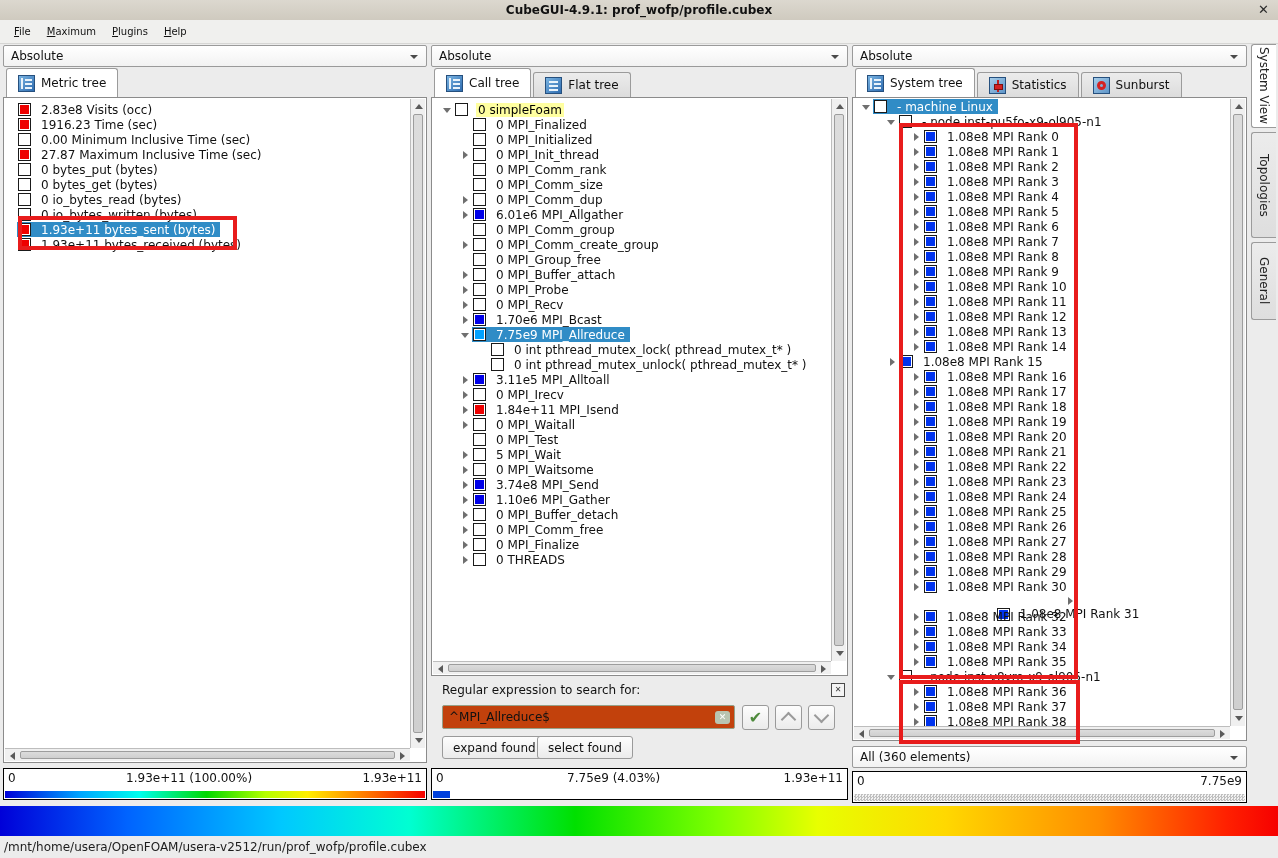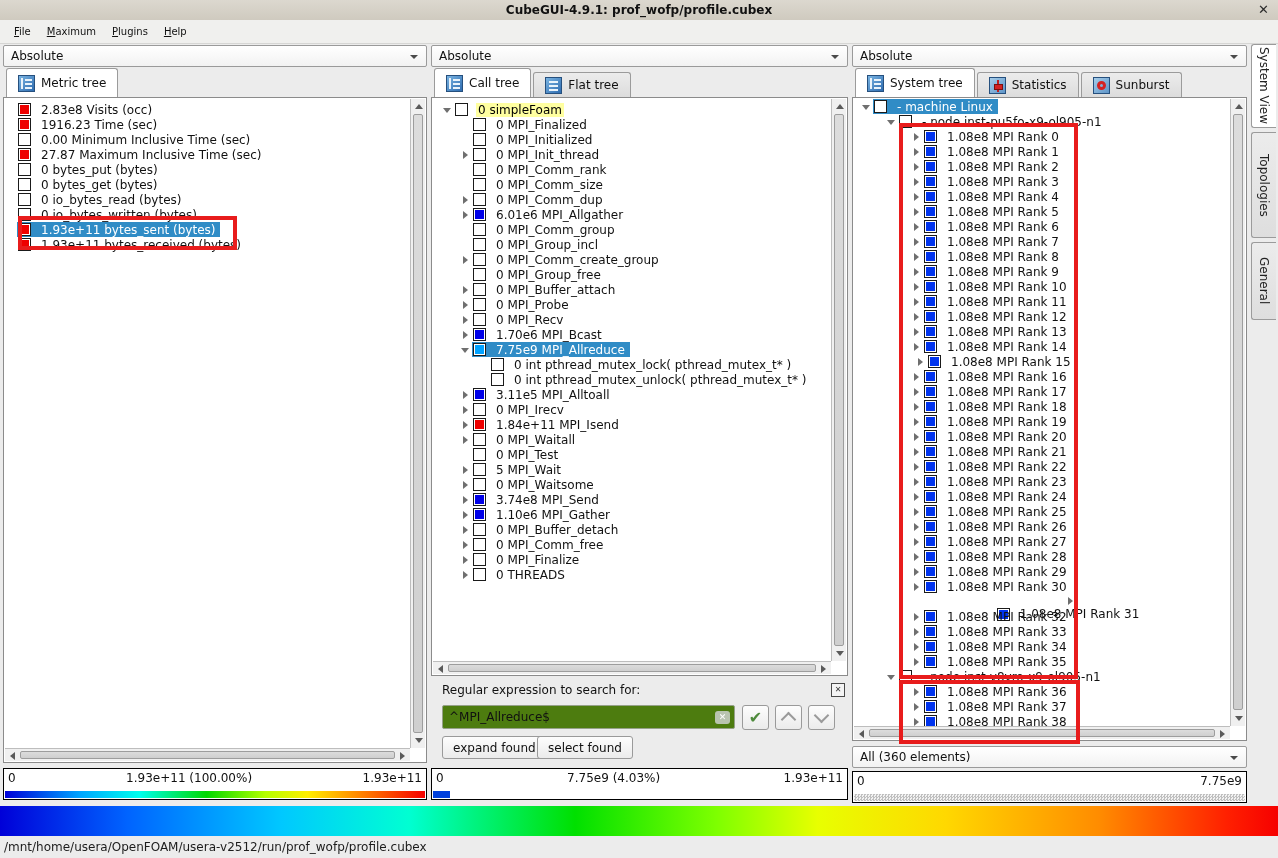--- a/index.html
+++ b/index.html
@@ -59,21 +59,21 @@
   .vrow{display:flex;justify-content:space-between;padding:2px 4px 0 4px;}
   .vstrip-track{position:absolute;left:1px;right:1px;bottom:1px;height:7px;background:#fff;}
   .vstrip{height:100%;}
   .vstrip.rainbow{background:linear-gradient(to right,#0000d8 0%,#00a6ff 18%,#00ffee 32%,#00d800 48%,#b4ff00 62%,#ffee00 72%,#ff7800 86%,#f60000 100%);}
   .vstrip.solid{background:#0040dd;}
   .vstrip.stipple{background-image:conic-gradient(#bfbfbf 25%,#f2f2f2 0 50%,#bfbfbf 0 75%,#f2f2f2 0);background-size:3px 3px;}
 
   
   .search-label{position:absolute;font-size:12px;}
   .search-close{position:absolute;width:12px;height:12px;border:1px solid #4a4a4a;font-size:8px;line-height:11px;text-align:center;color:#3a3a3a;background:#f4f4f4;}
-  .search-input{position:absolute;height:24px;background:#4d7c0f;border:1px solid #96a189;border-radius:2px;box-sizing:border-box;font-size:12px;font-family:"DejaVu Sans",sans-serif;padding:0 24px 0 6px;color:#111;}
+  .search-input{position:absolute;height:24px;background:#c2410c;border:1px solid #96a189;border-radius:2px;box-sizing:border-box;font-size:12px;font-family:"DejaVu Sans",sans-serif;padding:0 24px 0 6px;color:#111;}
   .clear-icon{position:absolute;width:15px;height:13px;border-radius:3px;background:#b9c4b0;color:#fff;font-size:9px;line-height:13px;text-align:center;}
   .btn-sq{position:absolute;width:27px;height:25px;border:1px solid #9a9a9a;border-radius:3px;background:linear-gradient(#fdfdfd,#ebebeb);box-sizing:border-box;display:flex;align-items:center;justify-content:center;}
   .check-glyph{color:#4e8a3c;font-size:16px;font-weight:bold;line-height:1;}
   .chev{width:9px;height:9px;border-top:2px solid #9a9a9a;border-right:2px solid #9a9a9a;}
   .chev.up{transform:rotate(-45deg);margin-top:4px;}
   .chev.down{transform:rotate(135deg);margin-bottom:4px;}
   .btn{position:absolute;height:23px;border:1px solid #9a9a9a;border-radius:3px;background:linear-gradient(#fdfdfd,#ebebeb);box-sizing:border-box;font-size:12px;display:flex;align-items:center;padding:0 10px;white-space:nowrap;}
 
   
   .dtab{position:absolute;left:0;width:25px;border:1px solid #9b9b9b;border-right:none;border-radius:3px 0 0 3px;background:linear-gradient(#ececec,#dedede);writing-mode:vertical-rl;display:flex;align-items:center;justify-content:center;font-size:12px;box-sizing:border-box;color:#222;}
@@ -309,29 +309,20 @@
               <span class="txt">6.01e6 MPI_Allgather</span>
             </span>
           </div>
           <div class="trow" style="padding-left: 26px;">
             <span class="arr a-n"></span>
             <span class="rc">
               <span class="vb">
                 <span style="background: rgb(255, 255, 255);"></span>
               </span>
               <span class="txt">0 MPI_Comm_group</span>
-            </span>
-          </div>
-          <div class="trow" style="padding-left: 26px;">
-            <span class="arr a-n"></span>
-            <span class="rc">
-              <span class="vb">
-                <span style="background: rgb(255, 255, 255);"></span>
-              </span>
-              <span class="txt">0 MPI_Group_incl</span>
             </span>
           </div>
           <div class="trow" style="padding-left: 26px;">
             <span class="arr a-r"></span>
             <span class="rc">
               <span class="vb">
                 <span style="background: rgb(255, 255, 255);"></span>
               </span>
               <span class="txt">0 MPI_Comm_create_group</span>
             </span>
@@ -732,21 +723,21 @@
           </div>
           <div class="trow" style="padding-left: 56px;">
             <span class="arr a-r"></span>
             <span class="rc">
               <span class="vb">
                 <span style="background: rgb(0, 51, 238);"></span>
               </span>
               <span class="txt">1.08e8 MPI Rank 14</span>
             </span>
           </div>
-          <div class="trow" style="padding-left: 60px;">
+          <div class="trow" style="padding-left: 32px;">
             <span class="arr a-r"></span>
             <span class="rc">
               <span class="vb">
                 <span style="background: rgb(0, 51, 238);"></span>
               </span>
               <span class="txt">1.08e8 MPI Rank 15</span>
             </span>
           </div>
           <div class="trow" style="padding-left: 56px;">
             <span class="arr a-r"></span>

